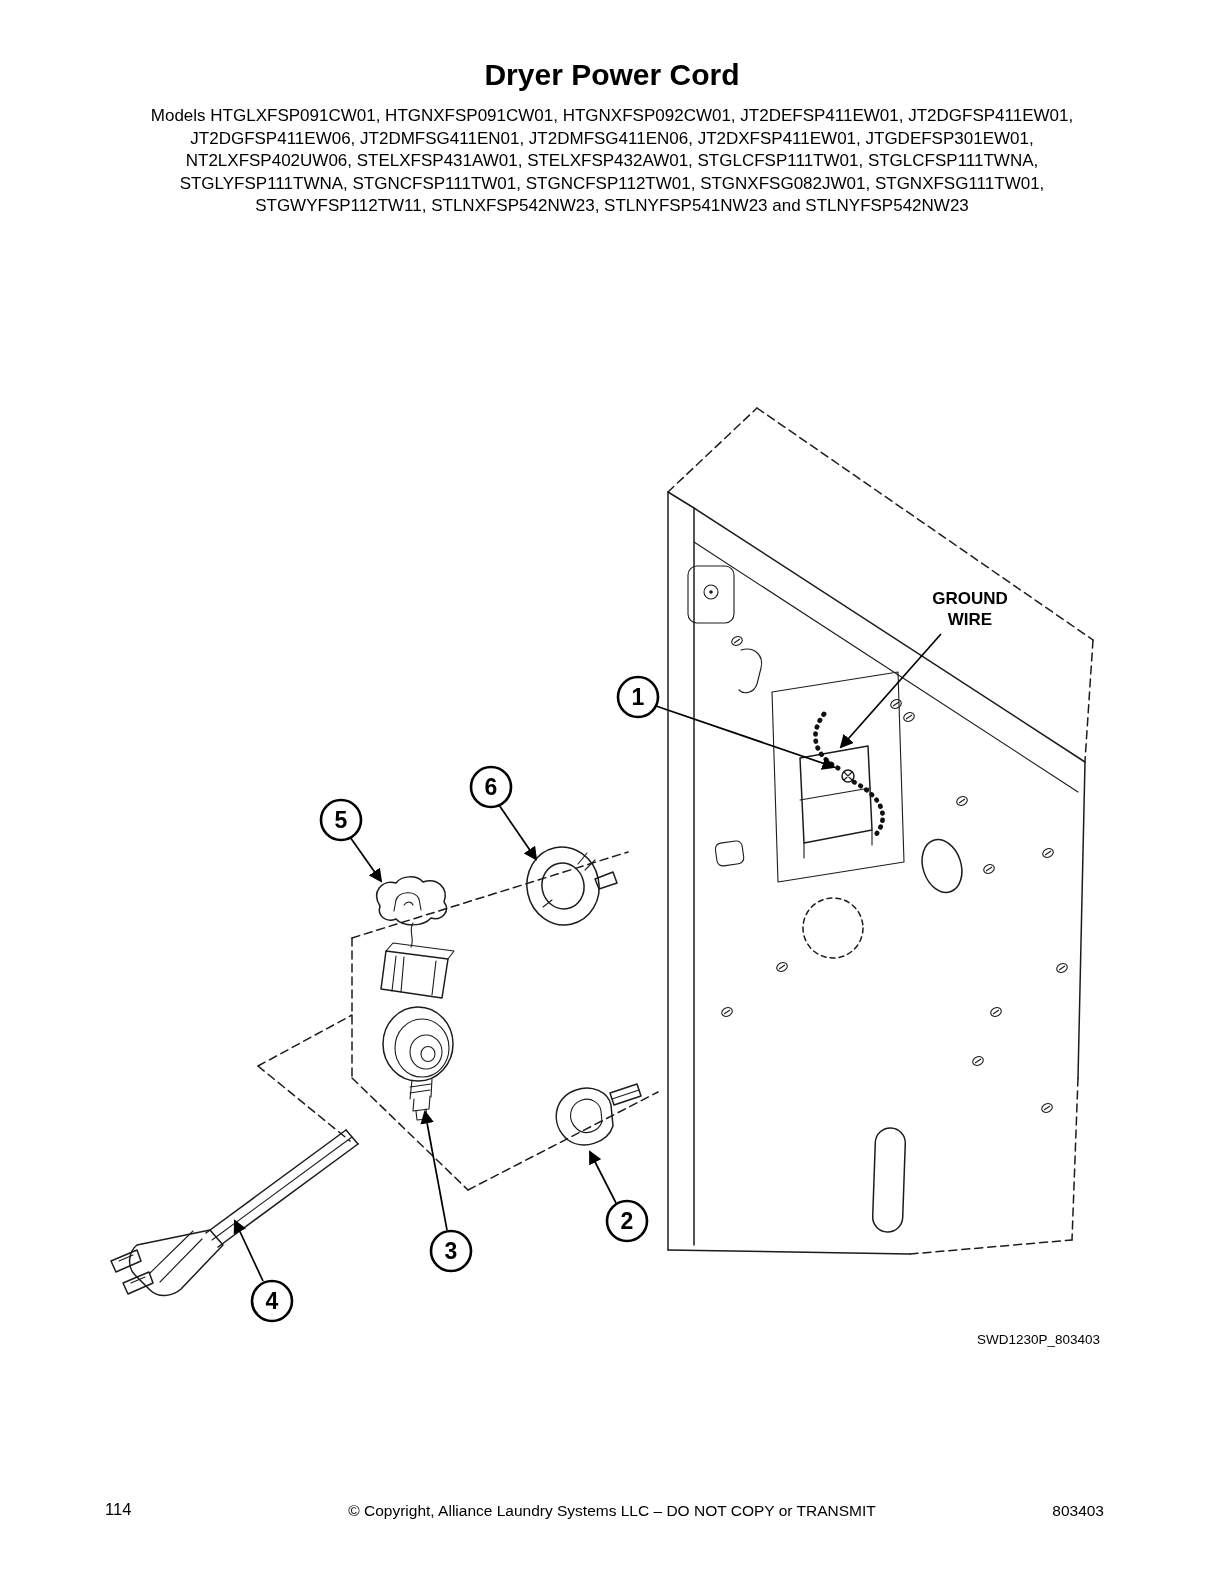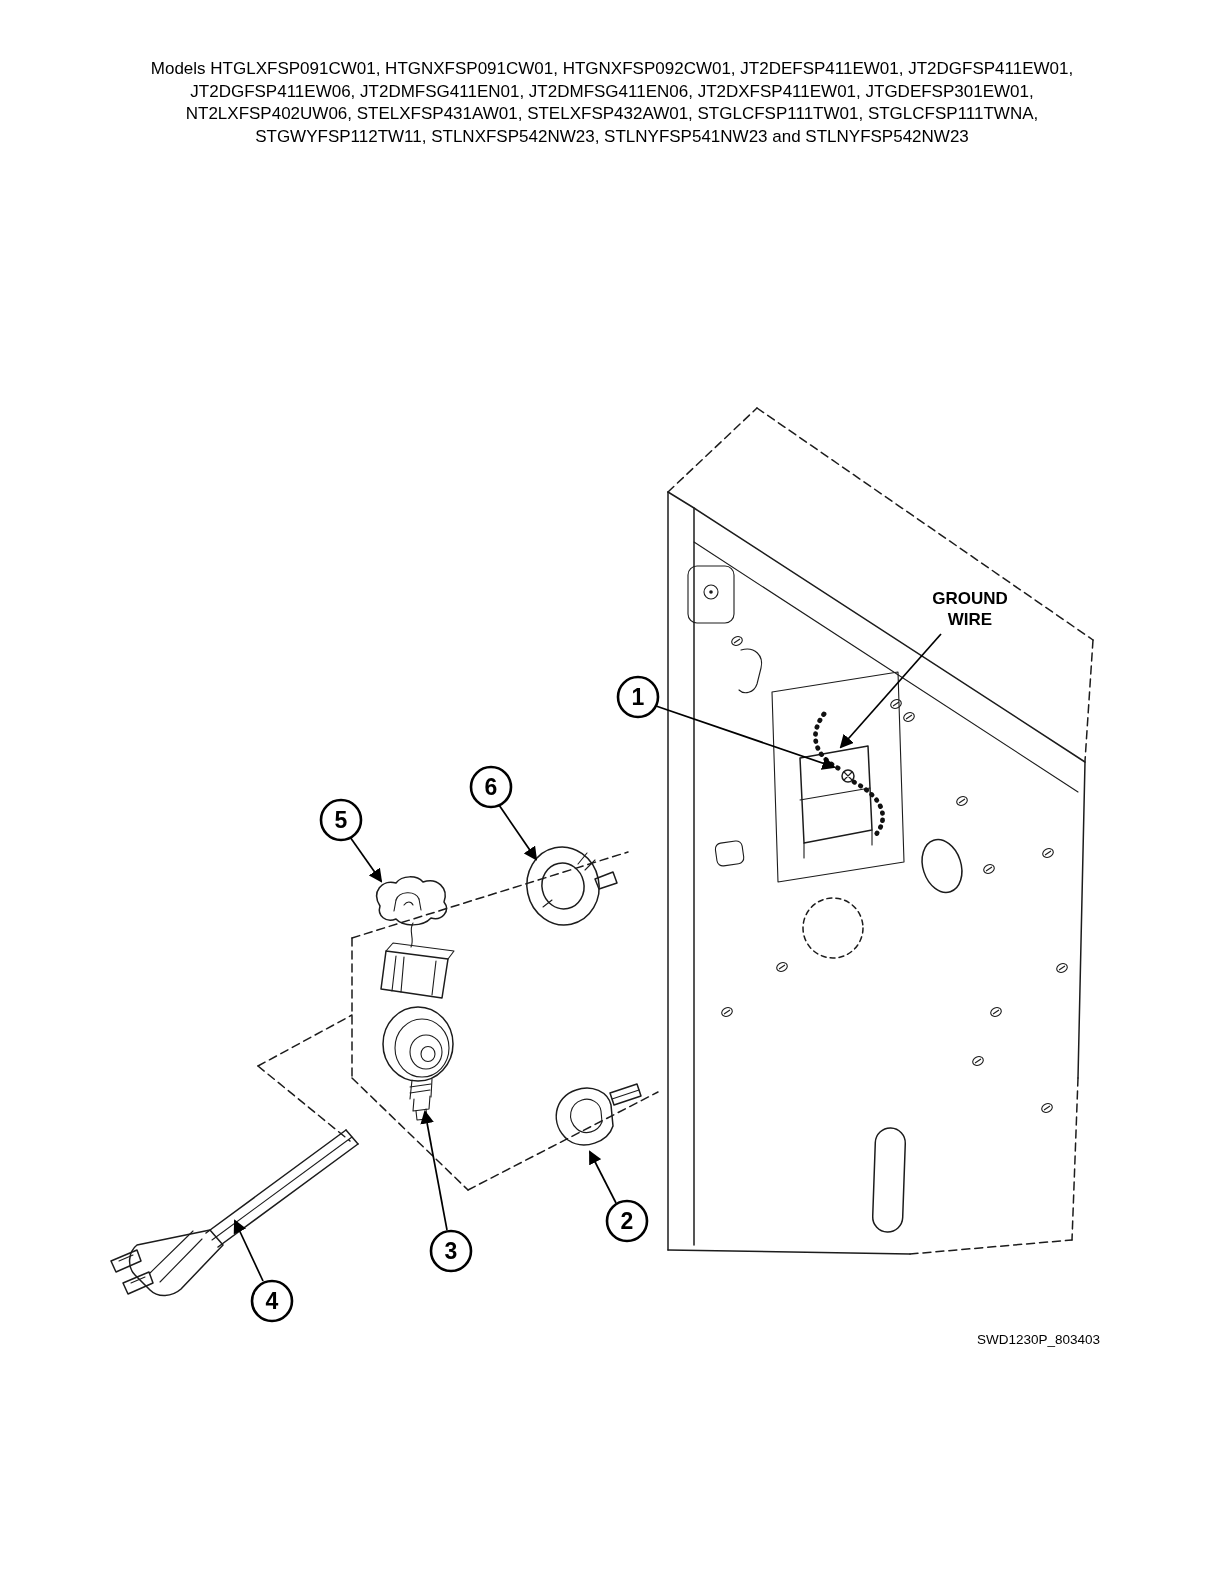--- a/index.html
+++ b/index.html
@@ -4,21 +4,21 @@
 <style>
   * { margin:0; padding:0; box-sizing:border-box; }
   html,body { background:#ffffff; }
   .page {
     position:relative; width:1224px; height:1584px; margin:0 auto;
     background:#ffffff; color:#000;
     font-family:"Liberation Sans", sans-serif; overflow:hidden;
   }
   .header { position:absolute; top:58px; left:0; width:100%; text-align:center; }
   .title { font-size:30px; font-weight:bold; }
-  .models { font-size:17px; line-height:22.5px; font-weight:400; }
+  .models { margin-top:13px; font-size:17px; line-height:22.5px; font-weight:400; }
   svg.art { position:absolute; left:0; top:0; width:1224px; height:1584px; }
 
   
   .ln { fill:none; stroke:#1c1c1c; stroke-width:1.5; stroke-linecap:round; stroke-linejoin:round; }
   .thin { stroke-width:1.1; }
   .dash { stroke-dasharray:8 5; }
   .dashsm { stroke-dasharray:5 4; }
   .wire { fill:none; stroke:#111; stroke-width:4.8; stroke-dasharray:0.6 6.6; stroke-linecap:round; }
   .leader { fill:none; stroke:#000; stroke-width:1.7; }
   .co circle { fill:#fff; stroke:#000; stroke-width:2.6; }
@@ -199,22 +199,29 @@
     </g>
 
     <g>
       <text class="gw-label" x="970" y="604">GROUND</text>
       <text class="gw-label" x="970" y="625">WIRE</text>
     </g>
     <text class="figcode" x="1100" y="1344">SWD1230P_803403</text>
   </svg>
 
   <div class="header">
+    <h1 class="title">Dryer Power Cord</h1>
     <div class="models">
       <div>Models HTGLXFSP091CW01, HTGNXFSP091CW01, HTGNXFSP092CW01, JT2DEFSP411EW01, JT2DGFSP411EW01,</div>
       <div>JT2DGFSP411EW06, JT2DMFSG411EN01, JT2DMFSG411EN06, JT2DXFSP411EW01, JTGDEFSP301EW01,</div>
       <div>NT2LXFSP402UW06, STELXFSP431AW01, STELXFSP432AW01, STGLCFSP111TW01, STGLCFSP111TWNA,</div>
+      <div>STGLYFSP111TWNA, STGNCFSP111TW01, STGNCFSP112TW01, STGNXFSG082JW01, STGNXFSG111TW01,</div>
       <div>STGWYFSP112TW11, STLNXFSP542NW23, STLNYFSP541NW23 and STLNYFSP542NW23</div>
     </div>
   </div>
 
+  <div class="footer">
+    <div class="pnum">114</div>
+    <div class="copy">© Copyright, Alliance Laundry Systems LLC – DO NOT COPY or TRANSMIT</div>
+    <div class="docnum">803403</div>
+  </div>
 
 </div>
 
 </body></html>

